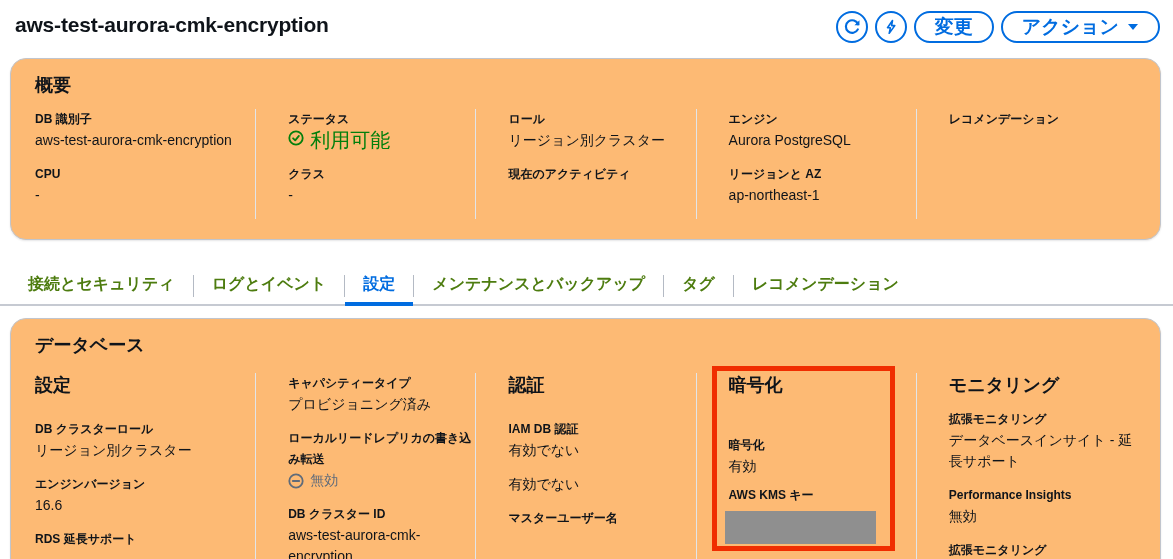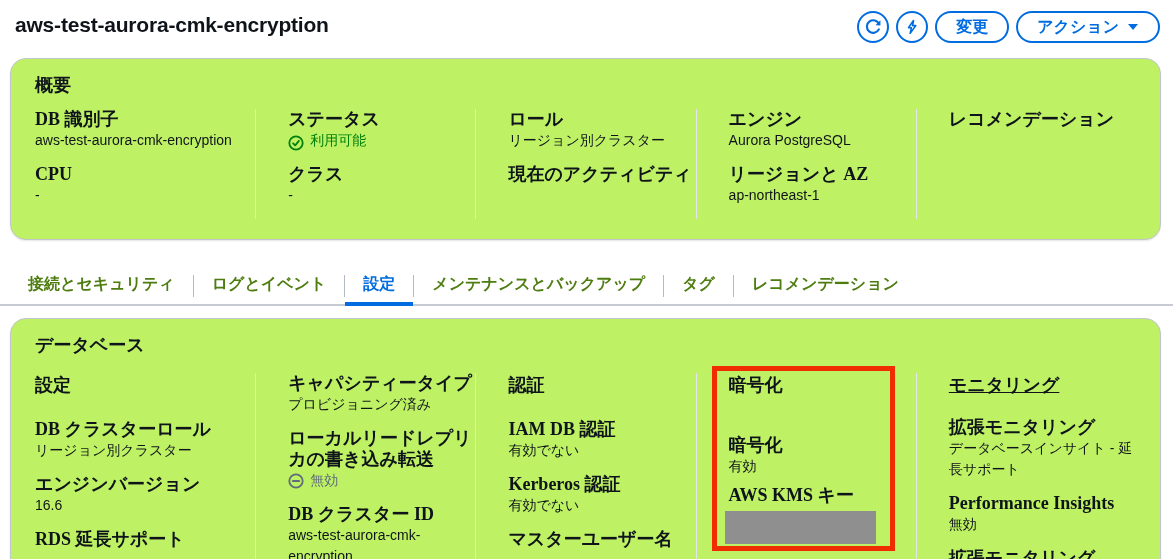--- a/index.html
+++ b/index.html
@@ -18,47 +18,47 @@
     position:absolute; top:11px; right:13px;
     display:flex; align-items:center; gap:7px;
   }
   .icon-btn {
     width:32px; height:32px; border-radius:50%;
     border:2px solid #006ce0; background:#fff;
     display:flex; align-items:center; justify-content:center; cursor:pointer;
   }
   .pill-btn {
     height:32px; border:2px solid #006ce0; border-radius:16px;
-    background:#fff; color:#006ce0; font-weight:700; font-size:16px;
+    background:#fff; color:#006ce0; font-weight:700; font-size:19px;
     padding:0 19px; display:flex; align-items:center; gap:8px; cursor:pointer;
     font-family:inherit;
   }
   
   .panel {
-    position:absolute; left:10px; right:12px; background:#bef264;
+    position:absolute; left:10px; right:12px; background:#fdba74;
     border:1px solid #c1c5cd; border-radius:16px;
     box-shadow:0 1px 2px rgba(0,7,22,0.10);
     padding:14px 24px 16px 24px;
   }
   .panel-heading { font-size:18px; font-weight:700; line-height:24px; }
   .overview-panel { top:58px; height:182px; }
   .database-panel { top:318px; height:280px; }
   .columns { display:grid; grid-template-columns:repeat(5,1fr); margin-top:12px; }
   .database-panel .columns { margin-top:16px; }
   .col { padding-left:32px; border-left:1px solid #e2e5e9; min-height:100px; }
   .col:first-child { padding-left:0; border-left:none; }
   .database-panel .col { min-height:180px; }
   .col-heading { font-size:18px; font-weight:700; line-height:24px; margin-bottom:22px; }
   .col-enc .col-heading { margin-bottom:38px; }
-  .col-mon .col-heading { margin-bottom:20px;text-decoration:underline; }
+  .col-mon .col-heading { margin-bottom:12px; }
   .field { margin-bottom:13px; }
   .col-enc .field { margin-bottom:8px; }
-  .field .label { font-weight:700; font-size:18px; line-height:21px;font-family:Liberation Serif, serif; }
+  .field .label { font-weight:700; font-size:12px; line-height:21px; }
   .field .value { font-size:14px; line-height:21px; }
-  .status-row { display:flex; align-items:flex-end; gap:6px; color:#037f0c; font-size:14px; line-height:21px; }
+  .status-row { display:flex; align-items:flex-start; gap:6px; color:#037f0c; font-size:20px; line-height:21px; }
   .disabled-row { display:flex; align-items:center; gap:6px; color:#5f6b7a; font-size:14px; line-height:21px; }
   
   .tabs-line { position:absolute; left:0; right:0; top:304px; height:2px; background:#c6cad2; }
   .tabs { position:absolute; top:266px; left:10px; display:flex; align-items:stretch; height:40px; }
   .tab {
     display:flex; align-items:center; padding:0 18px;
     font-size:16px; font-weight:700; color:#4d7c0f; cursor:pointer;
     border-bottom:4px solid transparent; line-height:36px;
   }
   .tab.active { color:#006ce0; border-bottom-color:#006ce0; }
@@ -228,21 +228,20 @@
       </div>
     </div>
 
     <div class="col">
       <div class="col-heading">認証</div>
       <div class="field">
         <div class="label">IAM DB 認証</div>
         <div class="value">有効でない</div>
       </div>
       <div class="field">
-        <div class="label">Kerberos 認証</div>
         <div class="value">有効でない</div>
       </div>
       <div class="field">
         <div class="label">マスターユーザー名</div>
       </div>
     </div>
 
     <div class="col col-enc">
       <div class="col-heading">暗号化</div>
       <div class="field">

